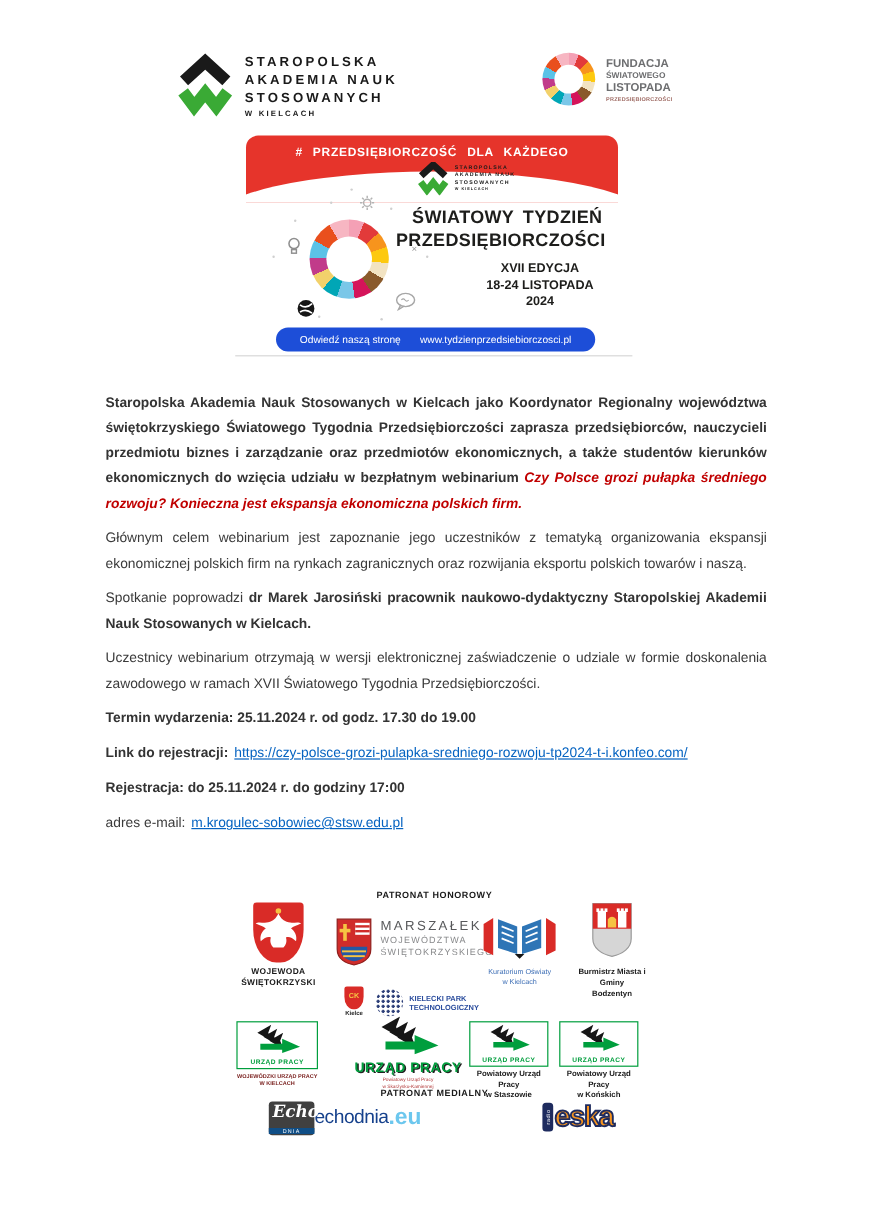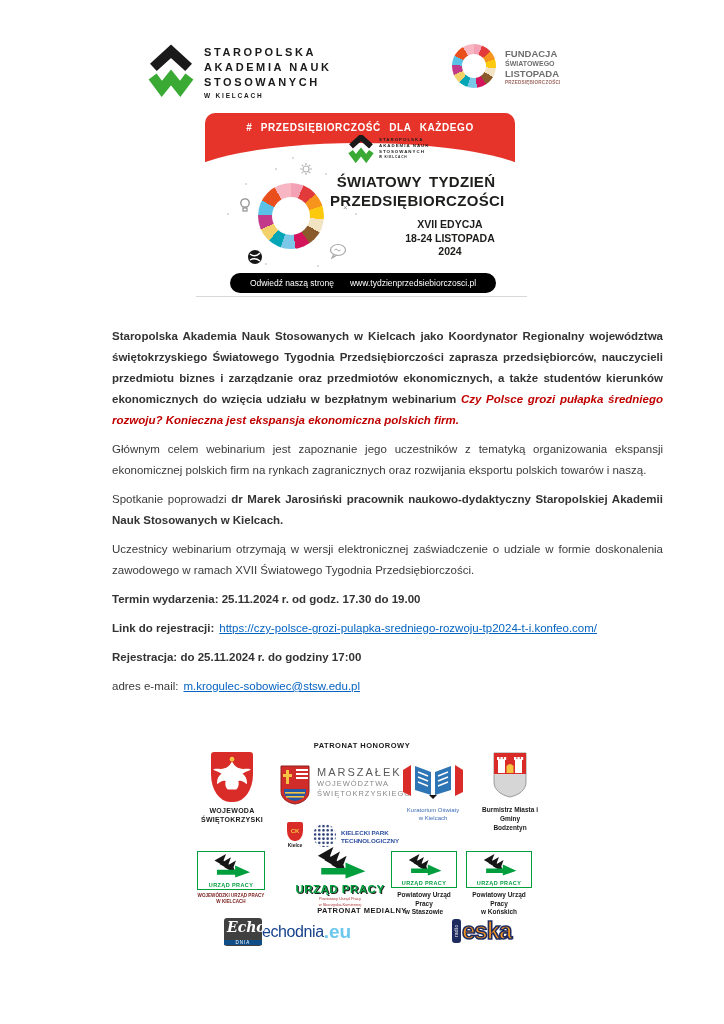--- a/index.html
+++ b/index.html
@@ -35,36 +35,36 @@
   #banner .band{position:absolute;left:0;top:0;width:100%;height:56px;background:#e6342b;
     border-radius:10px 10px 0 0;overflow:hidden;}
   #banner .band::after{content:"";position:absolute;left:-30px;right:-30px;top:30px;height:80px;
     background:#fff;border-radius:50% 50% 0 0 / 42px 42px 0 0;}
   #banner .tagline{position:absolute;left:0;top:9px;width:100%;text-align:center;color:#fff;
     font-size:10px;font-weight:bold;letter-spacing:.6px;word-spacing:5px;z-index:2;}
   #banner .mini-logo{position:absolute;left:143px;top:22px;z-index:3;}
   #banner .mini-logo .txt{position:absolute;left:31px;top:2px;color:#1a1a1a;font-weight:bold;}
   #banner .mini-logo .l{font-size:4.4px;letter-spacing:1px;line-height:6px;white-space:nowrap;}
   #banner .mini-logo .s{font-size:3.2px;letter-spacing:.8px;}
-  #banner .title{position:absolute;left:125px;top:60px;width:172px;text-align:center;
+  #banner .title{position:absolute;left:125px;top:60px;width:172px;text-align:right;
     color:#1d1d1b;font-size:15px;font-weight:800;line-height:18.5px;letter-spacing:.3px;
     word-spacing:3px;z-index:3;}
   #banner .edition{position:absolute;left:180px;top:105px;width:130px;text-align:center;
     color:#1d1d1b;font-size:10.5px;font-weight:bold;line-height:13.5px;}
   #banner-donut{left:53px;top:70px;width:66px;height:66px;}
   #banner-donut::after{width:38px;height:38px;}
   #banner .dot{position:absolute;width:2px;height:2px;border-radius:50%;background:#cfcfcf;}
   #banner .ico{position:absolute;color:#9a9a9a;}
-  #banner .pill{position:absolute;left:25px;top:160px;width:266px;height:20px;background:#000000;
+  #banner .pill{position:absolute;left:25px;top:160px;width:266px;height:20px;background:#1d4ed8;
     border-radius:11px;display:flex;align-items:center;justify-content:center;gap:16px;
     color:#fff;font-size:8.5px;}
   #banner-divider{left:196px;top:296px;width:331px;height:1px;background:#d8d8d8;}
 
   
-  #doc-body{left:88px;top:326px;width:551px;font-size:11.5px;line-height:21px;text-align:justify;margin-left:24px;}
+  #doc-body{left:88px;top:326px;width:551px;font-size:11.5px;line-height:21px;text-align:justify;}
   #doc-body p{margin:0 0 8px 0;}
   .b{font-weight:bold;color:#333;}
   .red-i{color:#c00000;font-weight:bold;font-style:italic;}
   a.lnk{color:#0563c1;text-decoration:underline;}
   .lbl{margin-right:5px;}
 
   
   .sec-title{width:724px;text-align:center;font-size:7.5px;font-weight:bold;color:#1a1a1a;
     letter-spacing:.5px;}
   #t-honor{left:0;top:741px;}

